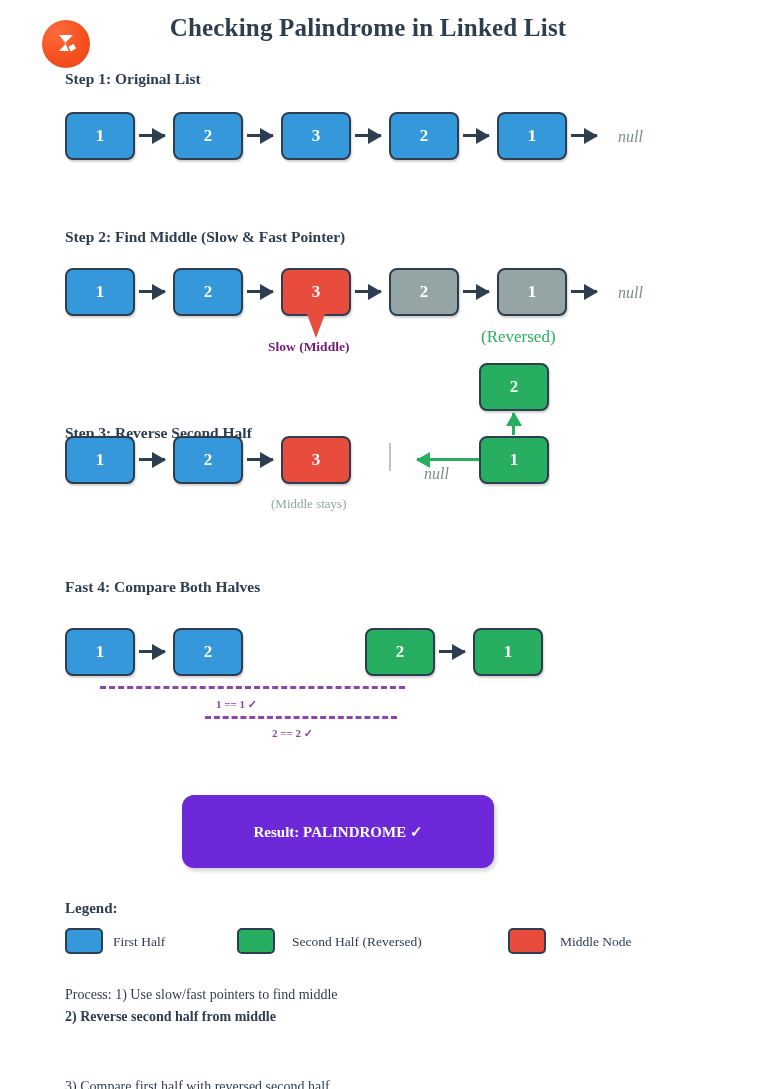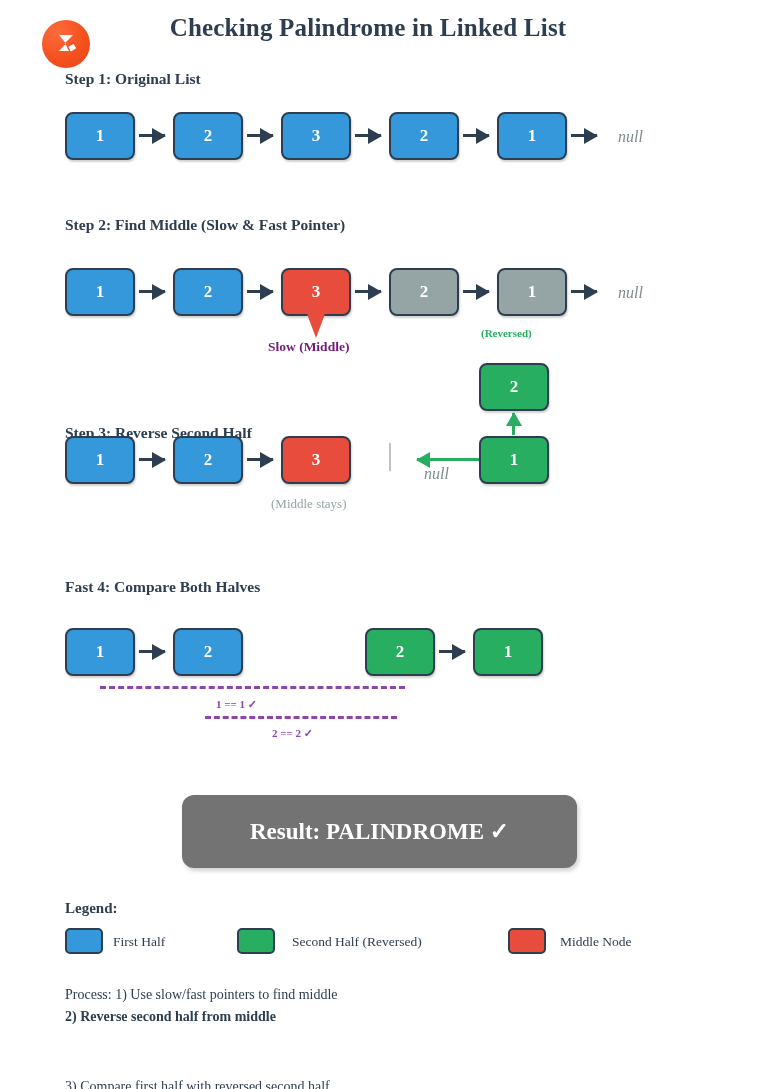--- a/index.html
+++ b/index.html
@@ -129,22 +129,22 @@
     font-style: italic;
     color: #7f8c8d;
   }
   .slow-label {
     font-size: 13.5px;
     font-weight: bold;
     color: #701a75;
     white-space: nowrap;
   }
   .reversed-label {
-    font-size: 11px;
-    font-weight: bold;
+    font-size: 17px;
+    font-weight: normal;
     color: #27ae60;
     white-space: nowrap;
   }
   .middle-stays-label {
     font-size: 13px;
     color: #95a5a6;
     white-space: nowrap;
   }
   .divider {
     width: 2px;
@@ -159,26 +159,26 @@
   .cmp-text {
     font-size: 11px;
     font-weight: bold;
     color: #8e44ad;
     white-space: nowrap;
   }
 
   
   #result-banner {
     left: 182px; top: 795px;
-    width: 395px; height: 73px;
-    background: #737373;
+    width: 312px; height: 73px;
+    background: #6d28d9;
     border-radius: 12px;
     display: flex; align-items: center; justify-content: center;
     color: #ffffff;
-    font-size: 23px;
+    font-size: 15px;
     font-weight: bold;
     box-shadow: 2px 3px 4px rgba(0,0,0,.18);
   }
 
   
   #legend-title {
     left: 65px; top: 900px;
     font-size: 15px; font-weight: bold; color: #2c3e50;
   }
   .legend-swatch {
@@ -231,21 +231,21 @@
 <div class="abs node blue" style="left:389px; top:112px;">
     <span>2</span>
   </div>
 <div class="abs arrow" style="left:463px; top:134px; width:26px;"></div>
 <div class="abs node blue" style="left:497px; top:112px;">
     <span>1</span>
   </div>
 <div class="abs arrow" style="left:571px; top:134px; width:26px;"></div>
 <div class="abs null-label" style="left:618px; top:128px;">null</div>
 
-<div class="abs step-label" style="left:65px; top:216px;text-align:right;">Step 2: Find Middle (Slow &amp; Fast Pointer)</div>
+<div class="abs step-label" style="left:65px; top:228px;text-align:right;">Step 2: Find Middle (Slow &amp; Fast Pointer)</div>
 
 <div class="abs node blue" style="left:65px;  top:268px;">
     <span>1</span>
   </div>
 <div class="abs arrow" style="left:139px; top:290px; width:26px;"></div>
 <div class="abs node blue" style="left:173px; top:268px;">
     <span>2</span>
   </div>
 <div class="abs arrow" style="left:247px; top:290px; width:26px;"></div>
 <div class="abs node red" style="left:281px; top:268px;">

